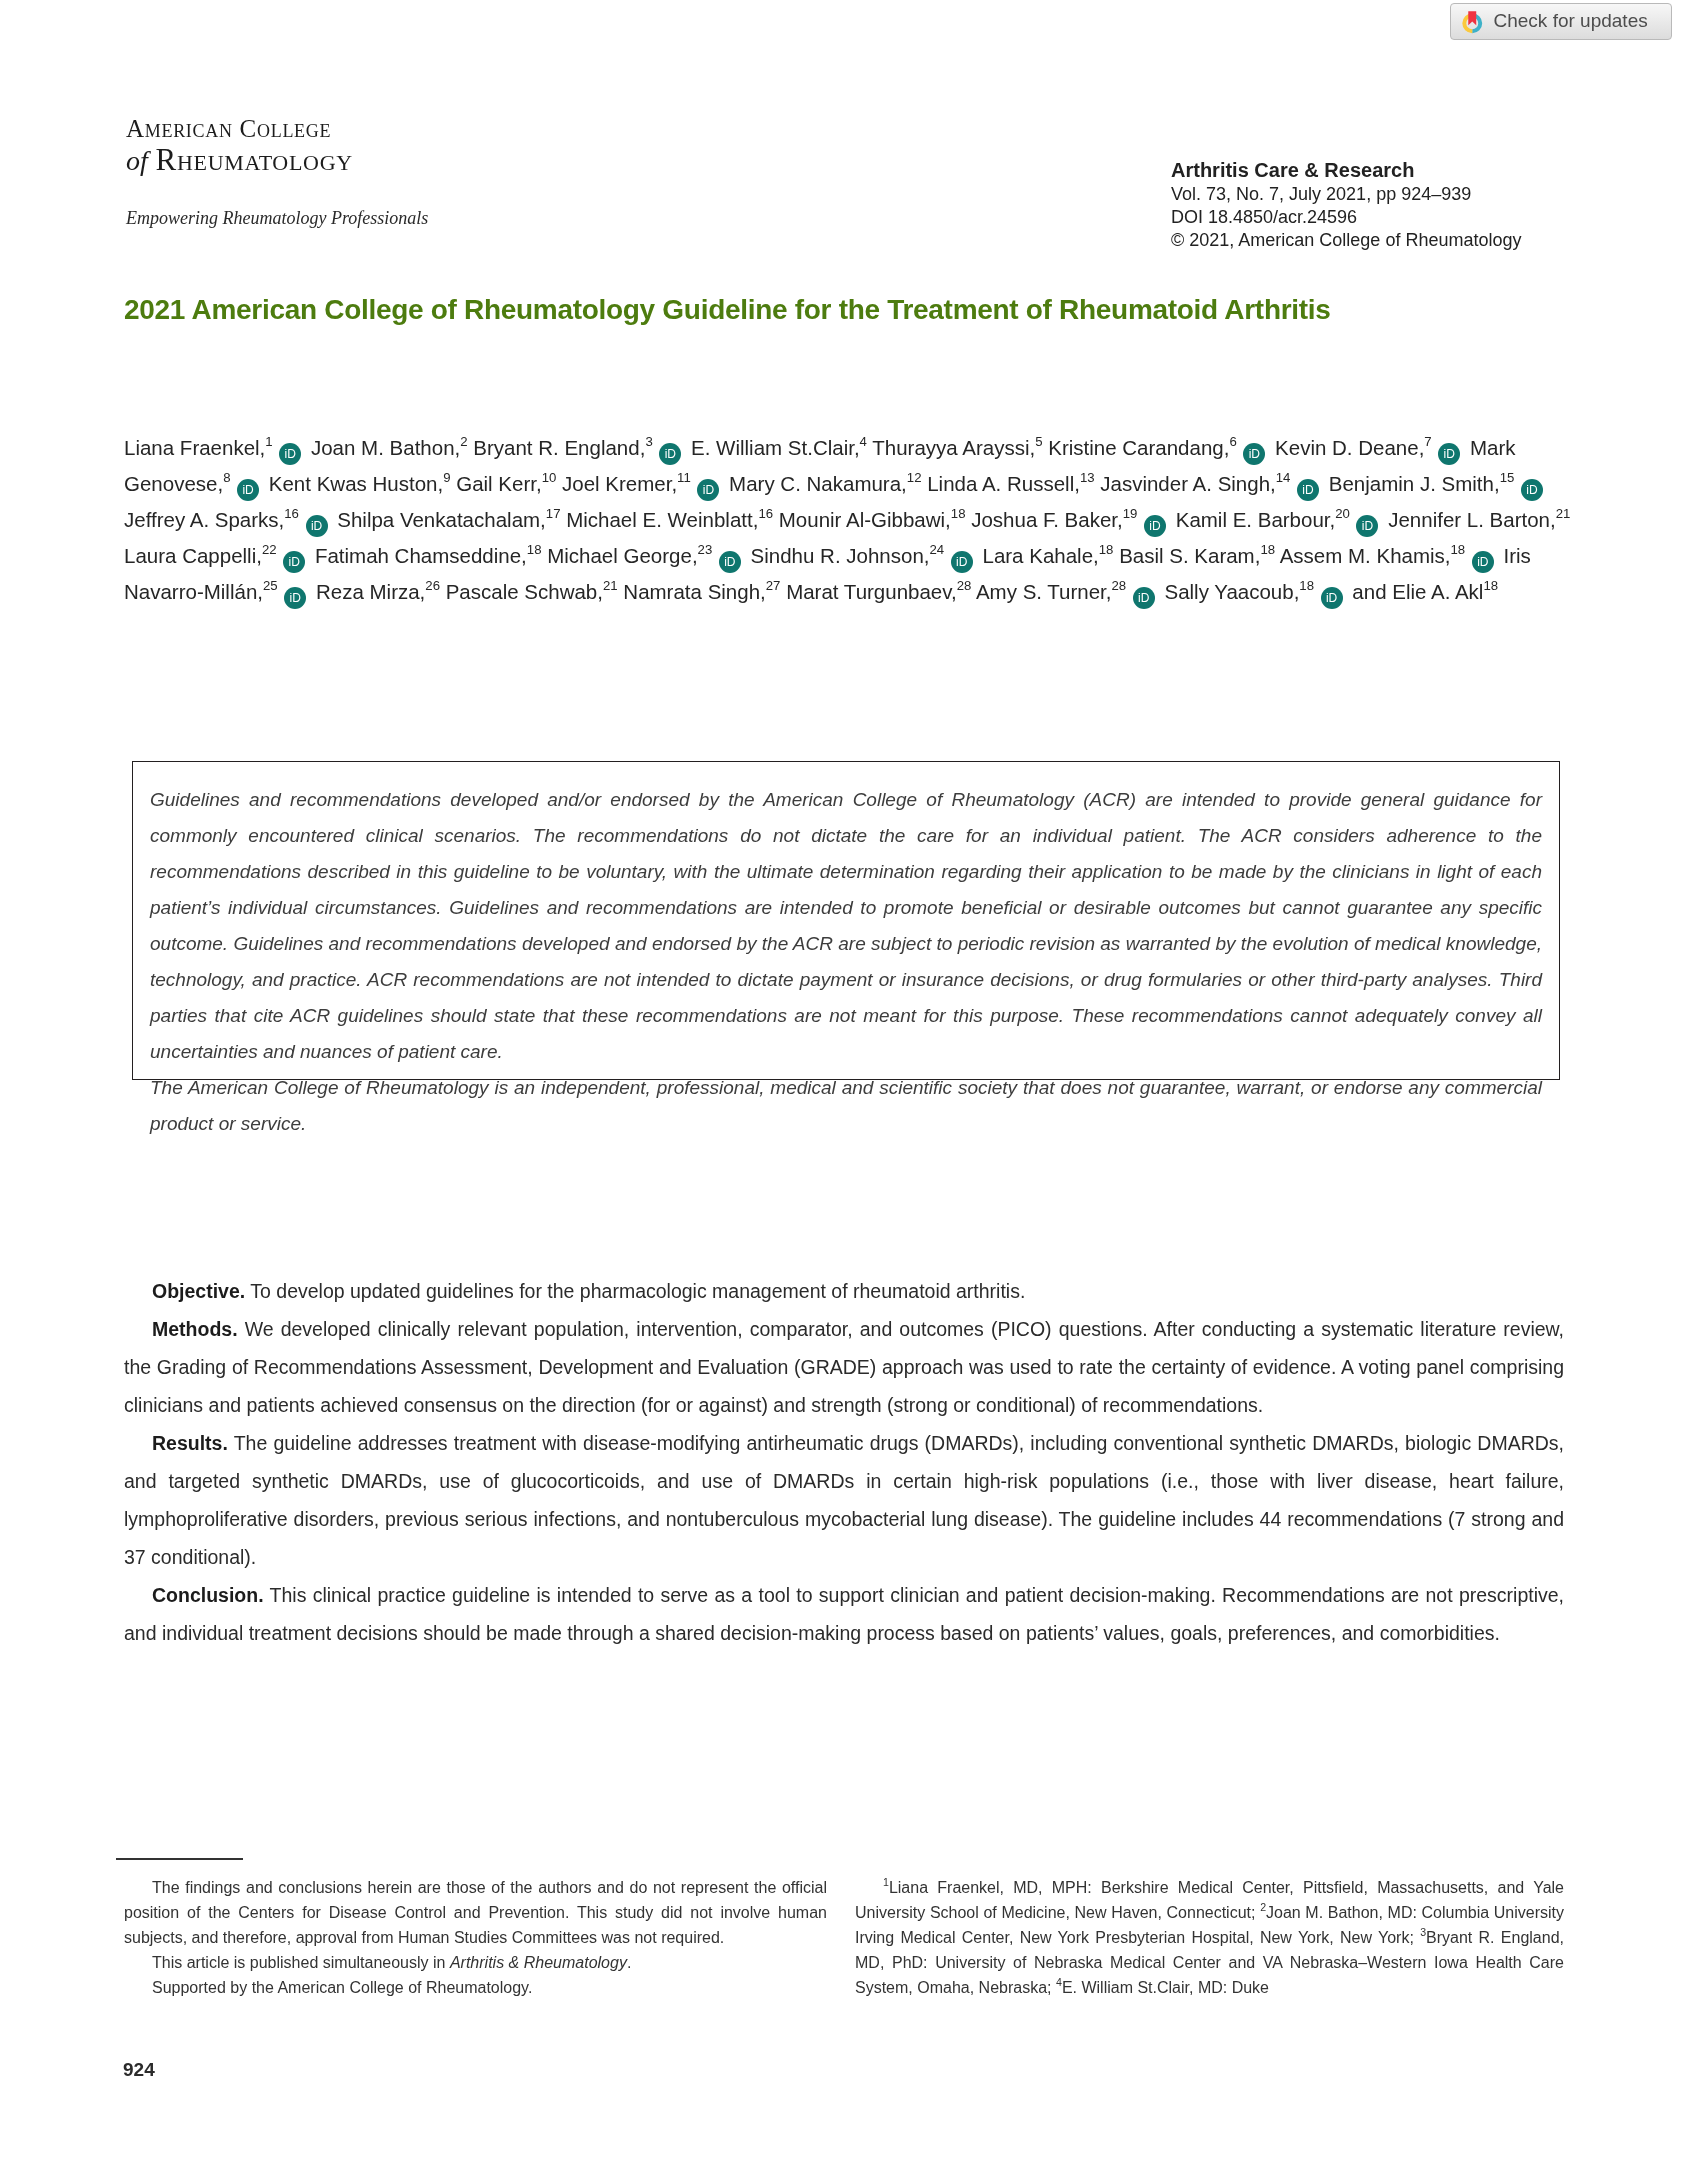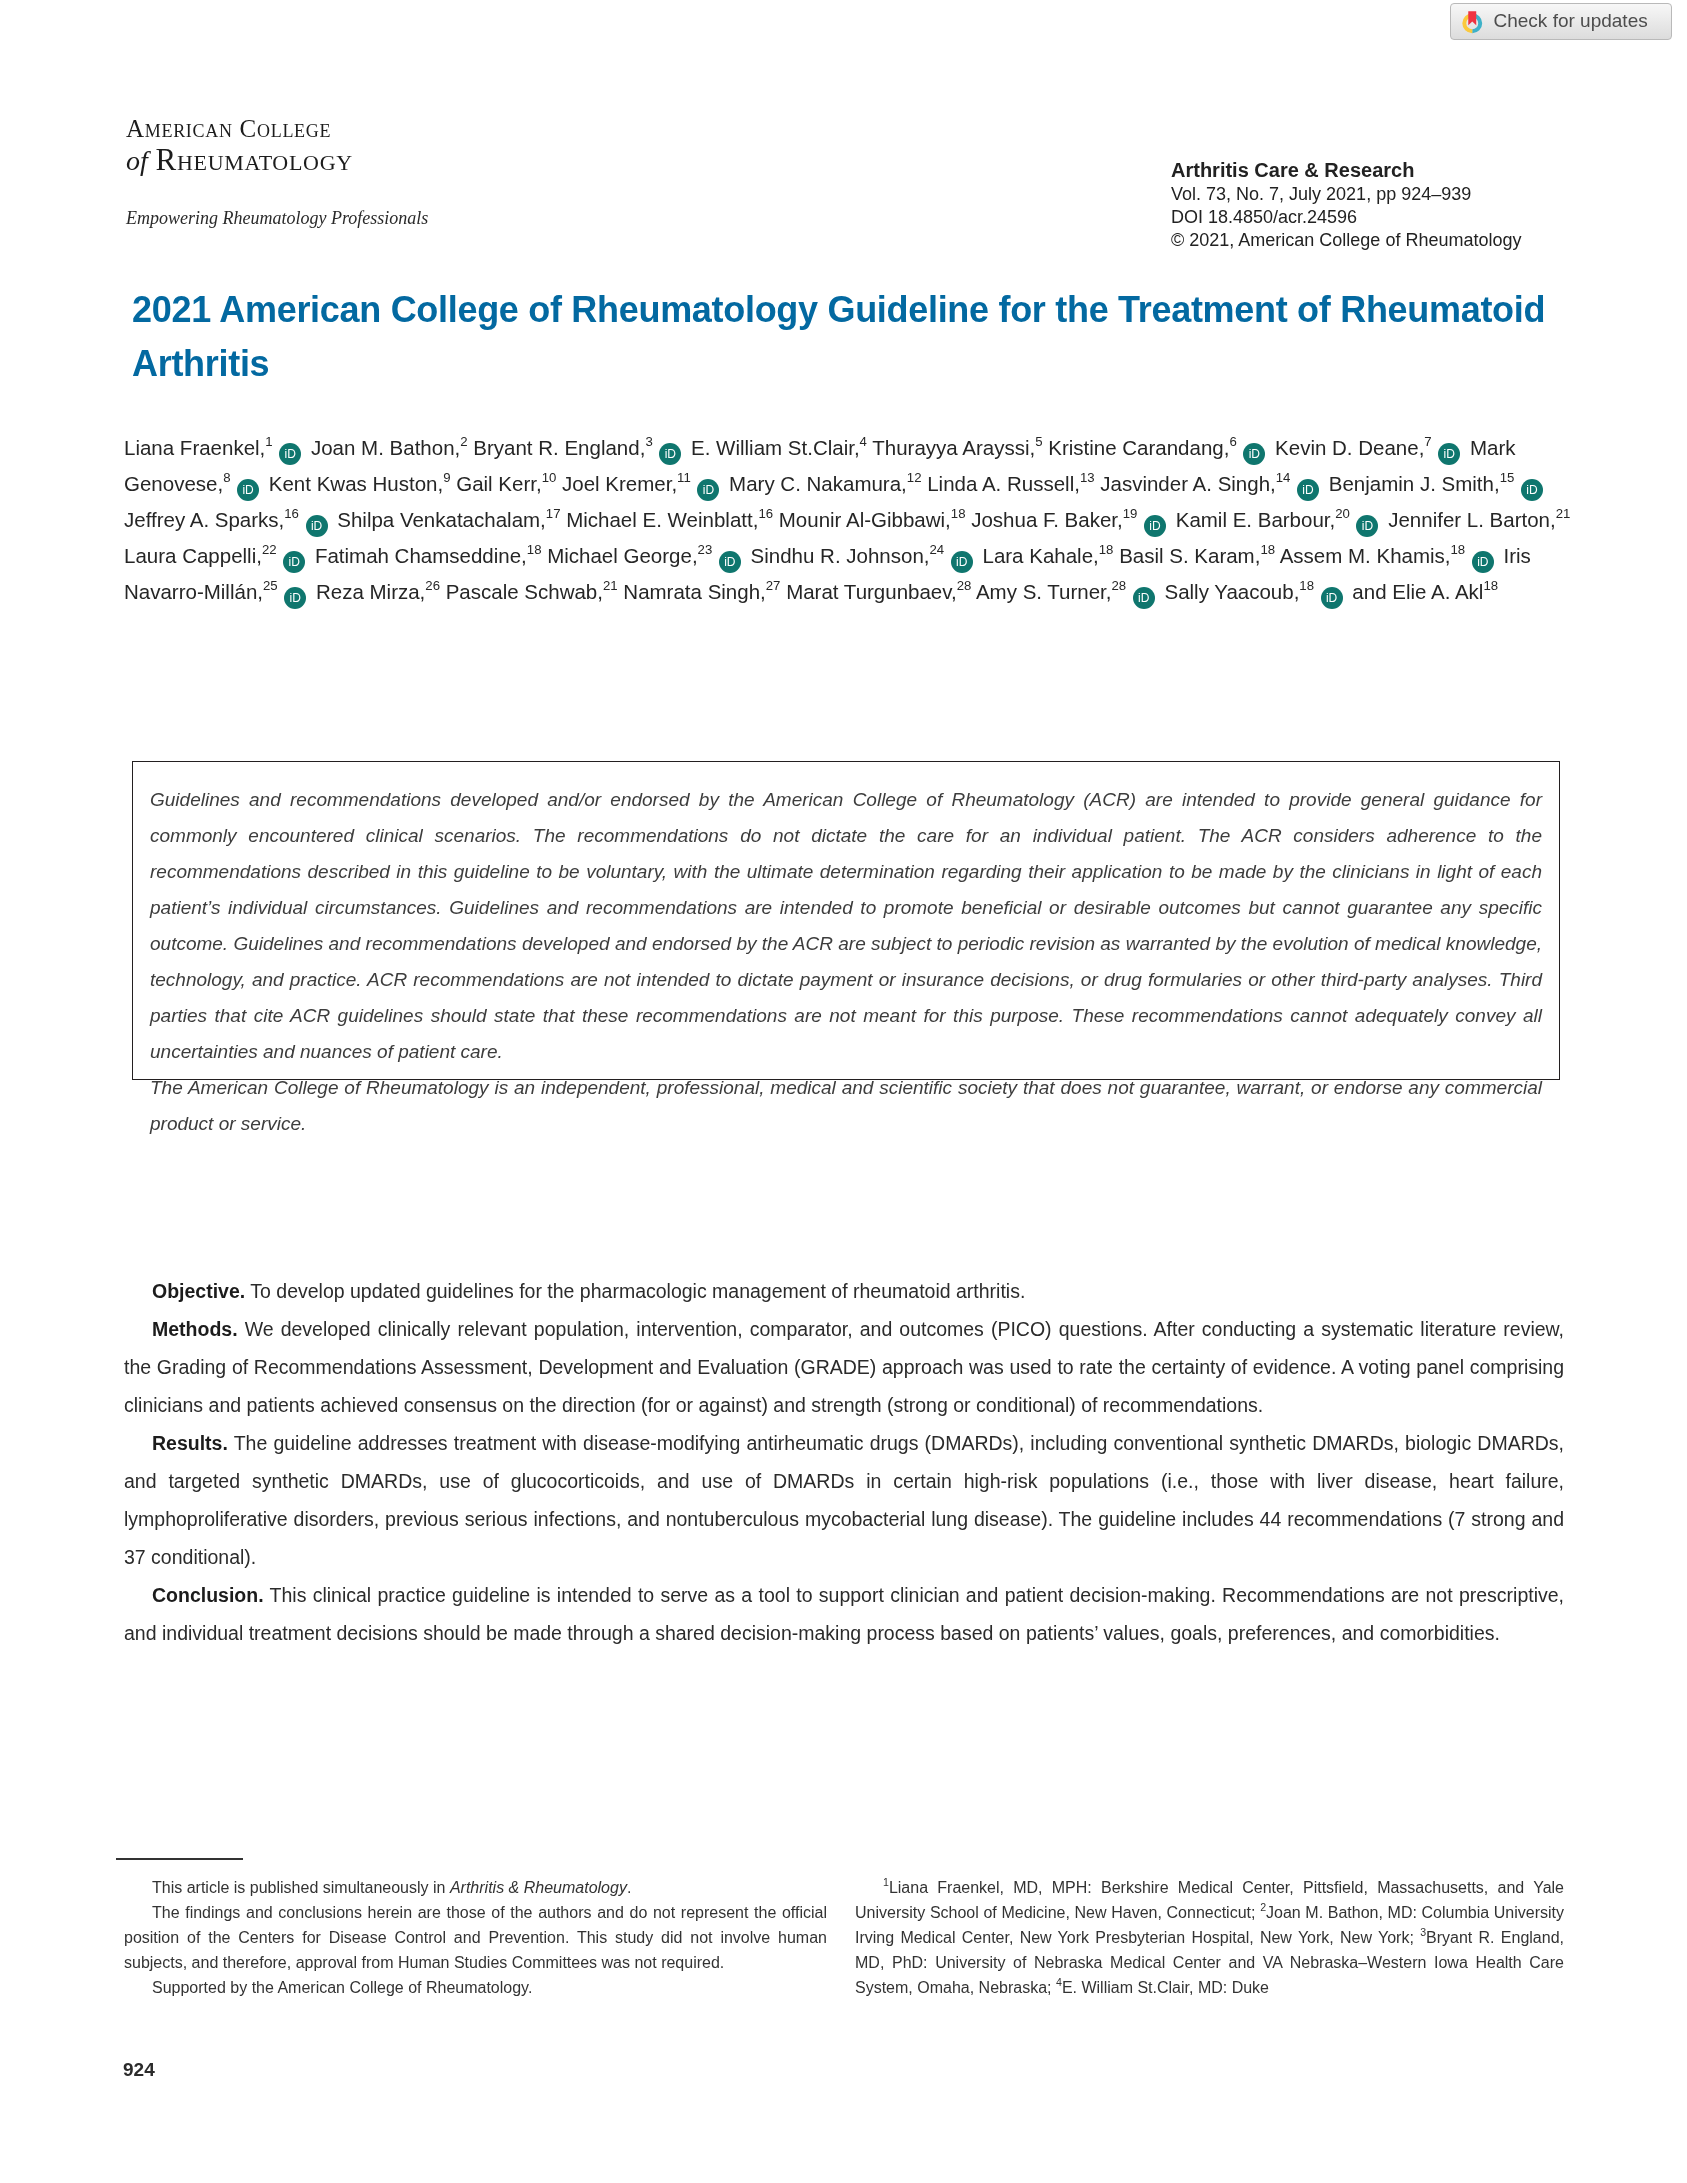--- a/index.html
+++ b/index.html
@@ -36,22 +36,22 @@
   .logo-of { font-style: italic; font-size: 28px; }
   .logo-line2 .sc { font-variant: small-caps; letter-spacing: 0.7px; }
   .logo-tagline { font-style: italic; font-size: 18px; line-height: 26.5px; color: #2a2a2a; margin-top: 28px; }
 
   
   .journal { position: absolute; left: 1171px; top: 123px; font-size: 18px; line-height: 23px; color: #222; }
   .journal-name { font-weight: bold; font-size: 20px; line-height: 25px; margin-top: 35px; }
 
   
   .title {
-    position: absolute; left: 132px; top: 283px; width: 1416px;
-    font-size: 36px; font-weight: bold; line-height: 54px; color: #0369a1;
+    position: absolute; left: 124px; top: 283px; width: 1416px;
+    font-size: 28px; font-weight: bold; line-height: 54px; color: #4d7c0f;
     letter-spacing: -0.3px;
   }
 
   
   .authors {
     position: absolute; left: 124px; top: 430px; width: 1449px;
     font-size: 20.5px; line-height: 36px; color: #262626;
   }
   .authors sup { font-size: 13.2px; vertical-align: 9.3px; line-height: 0; }
   .orcid {
@@ -136,22 +136,22 @@
   <div class="abstract">
     <p><b>Objective.</b><span> To develop updated guidelines for the pharmacologic management of rheumatoid arthritis.</span></p>
     <p><b>Methods.</b><span> We developed clinically relevant population, intervention, comparator, and outcomes (PICO) questions. After conducting a systematic literature review, the Grading of Recommendations Assessment, Development and Evaluation (GRADE) approach was used to rate the certainty of evidence. A voting panel comprising clinicians and patients achieved consensus on the direction (for or against) and strength (strong or conditional) of recommendations.</span></p>
     <p><b>Results.</b><span> The guideline addresses treatment with disease-modifying antirheumatic drugs (DMARDs), including conventional synthetic DMARDs, biologic DMARDs, and targeted synthetic DMARDs, use of glucocorticoids, and use of DMARDs in certain high-risk populations (i.e., those with liver disease, heart failure, lymphoproliferative disorders, previous serious infections, and nontuberculous mycobacterial lung disease). The guideline includes 44 recommendations (7 strong and 37 conditional).</span></p>
     <p><b>Conclusion.</b><span> This clinical practice guideline is intended to serve as a tool to support clinician and patient decision-making. Recommendations are not prescriptive, and individual treatment decisions should be made through a shared decision-making process based on patients’ values, goals, preferences, and comorbidities.</span></p>
   </div>
 
   <div class="foot-rule"></div>
 
   <div class="footnotes-left">
+    <p>The findings and conclusions herein are those of the authors and do not represent the official position of the Centers for Disease Control and Prevention. This study did not involve human subjects, and therefore, approval from Human Studies Committees was not required.</p>
     <p><span>This article is published simultaneously in </span><i>Arthritis &amp; Rheumatology</i><span>.</span></p>
-    <p>The findings and conclusions herein are those of the authors and do not represent the official position of the Centers for Disease Control and Prevention. This study did not involve human subjects, and therefore, approval from Human Studies Committees was not required.</p>
     <p>Supported by the American College of Rheumatology.</p>
   </div>
 
   <div class="footnotes-right">
     <p><sup>1</sup><span>Liana Fraenkel, MD, MPH: Berkshire Medical Center, Pittsfield, Massachusetts, and Yale University School of Medicine, New Haven, Connecticut; </span><sup>2</sup><span>Joan M. Bathon, MD: Columbia University Irving Medical Center, New York Presbyterian Hospital, New York, New York; </span><sup>3</sup><span>Bryant R. England, MD, PhD: University of Nebraska Medical Center and VA Nebraska–Western Iowa Health Care System, Omaha, Nebraska; </span><sup>4</sup><span>E. William St.Clair, MD: Duke</span></p>
   </div>
 
   <div class="page-number">924</div>
 
 </div>

